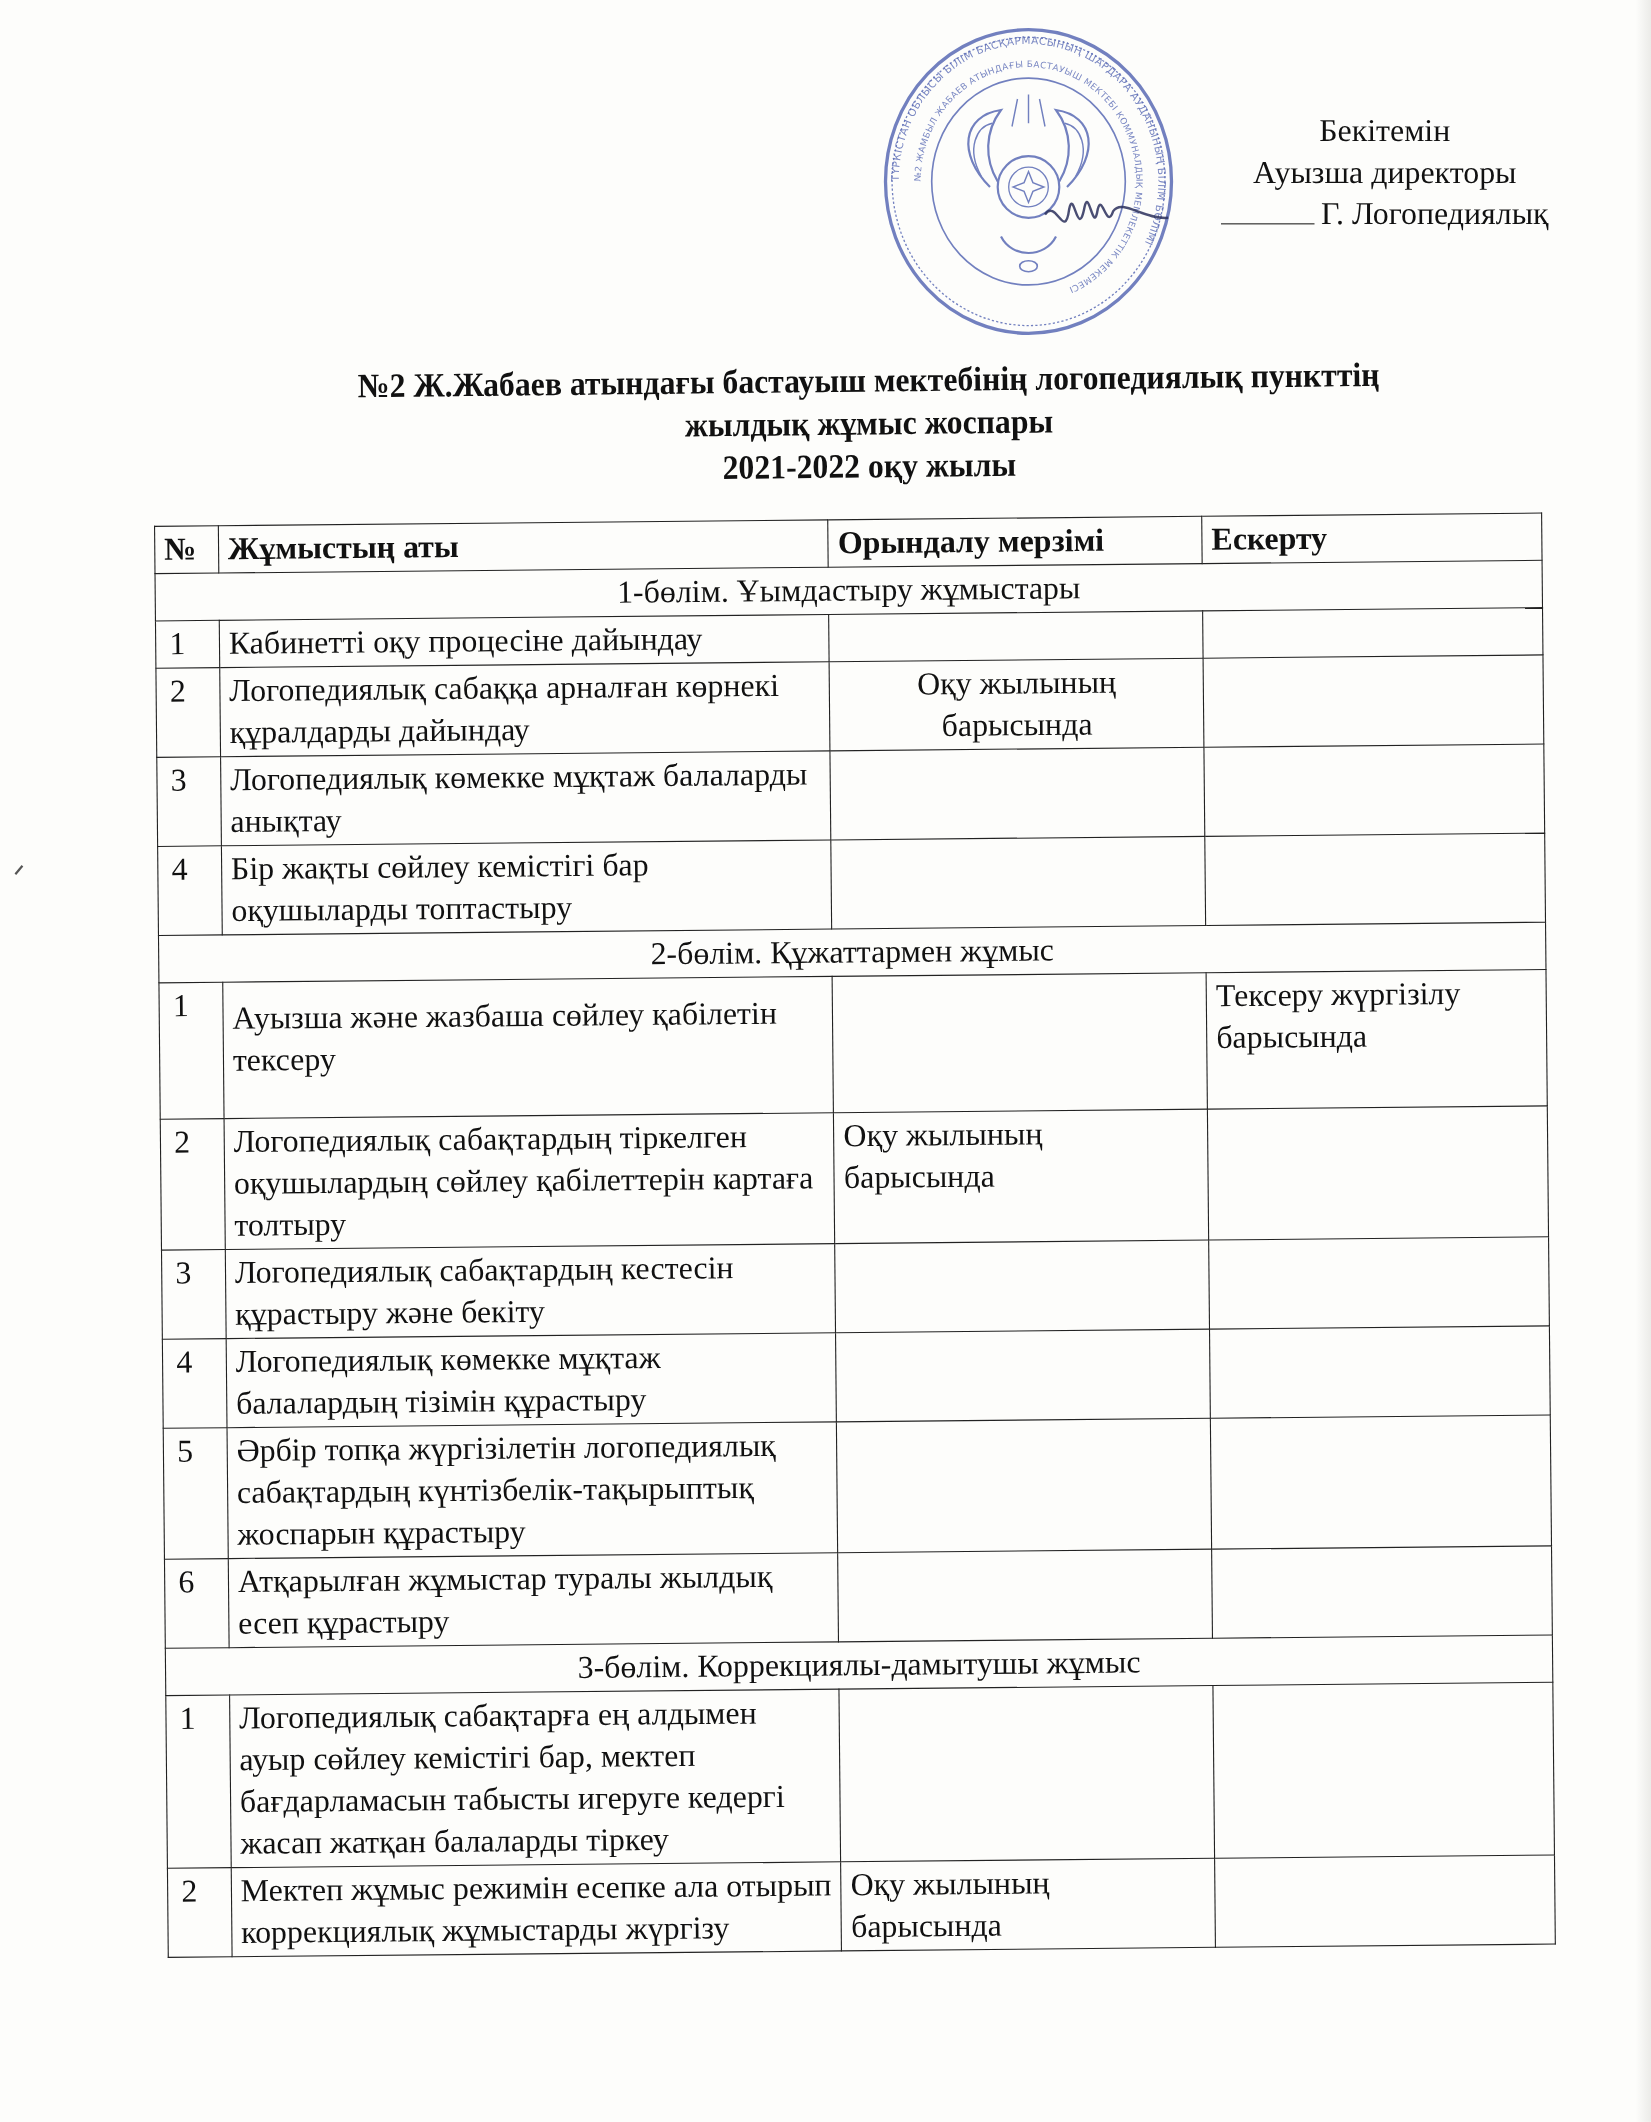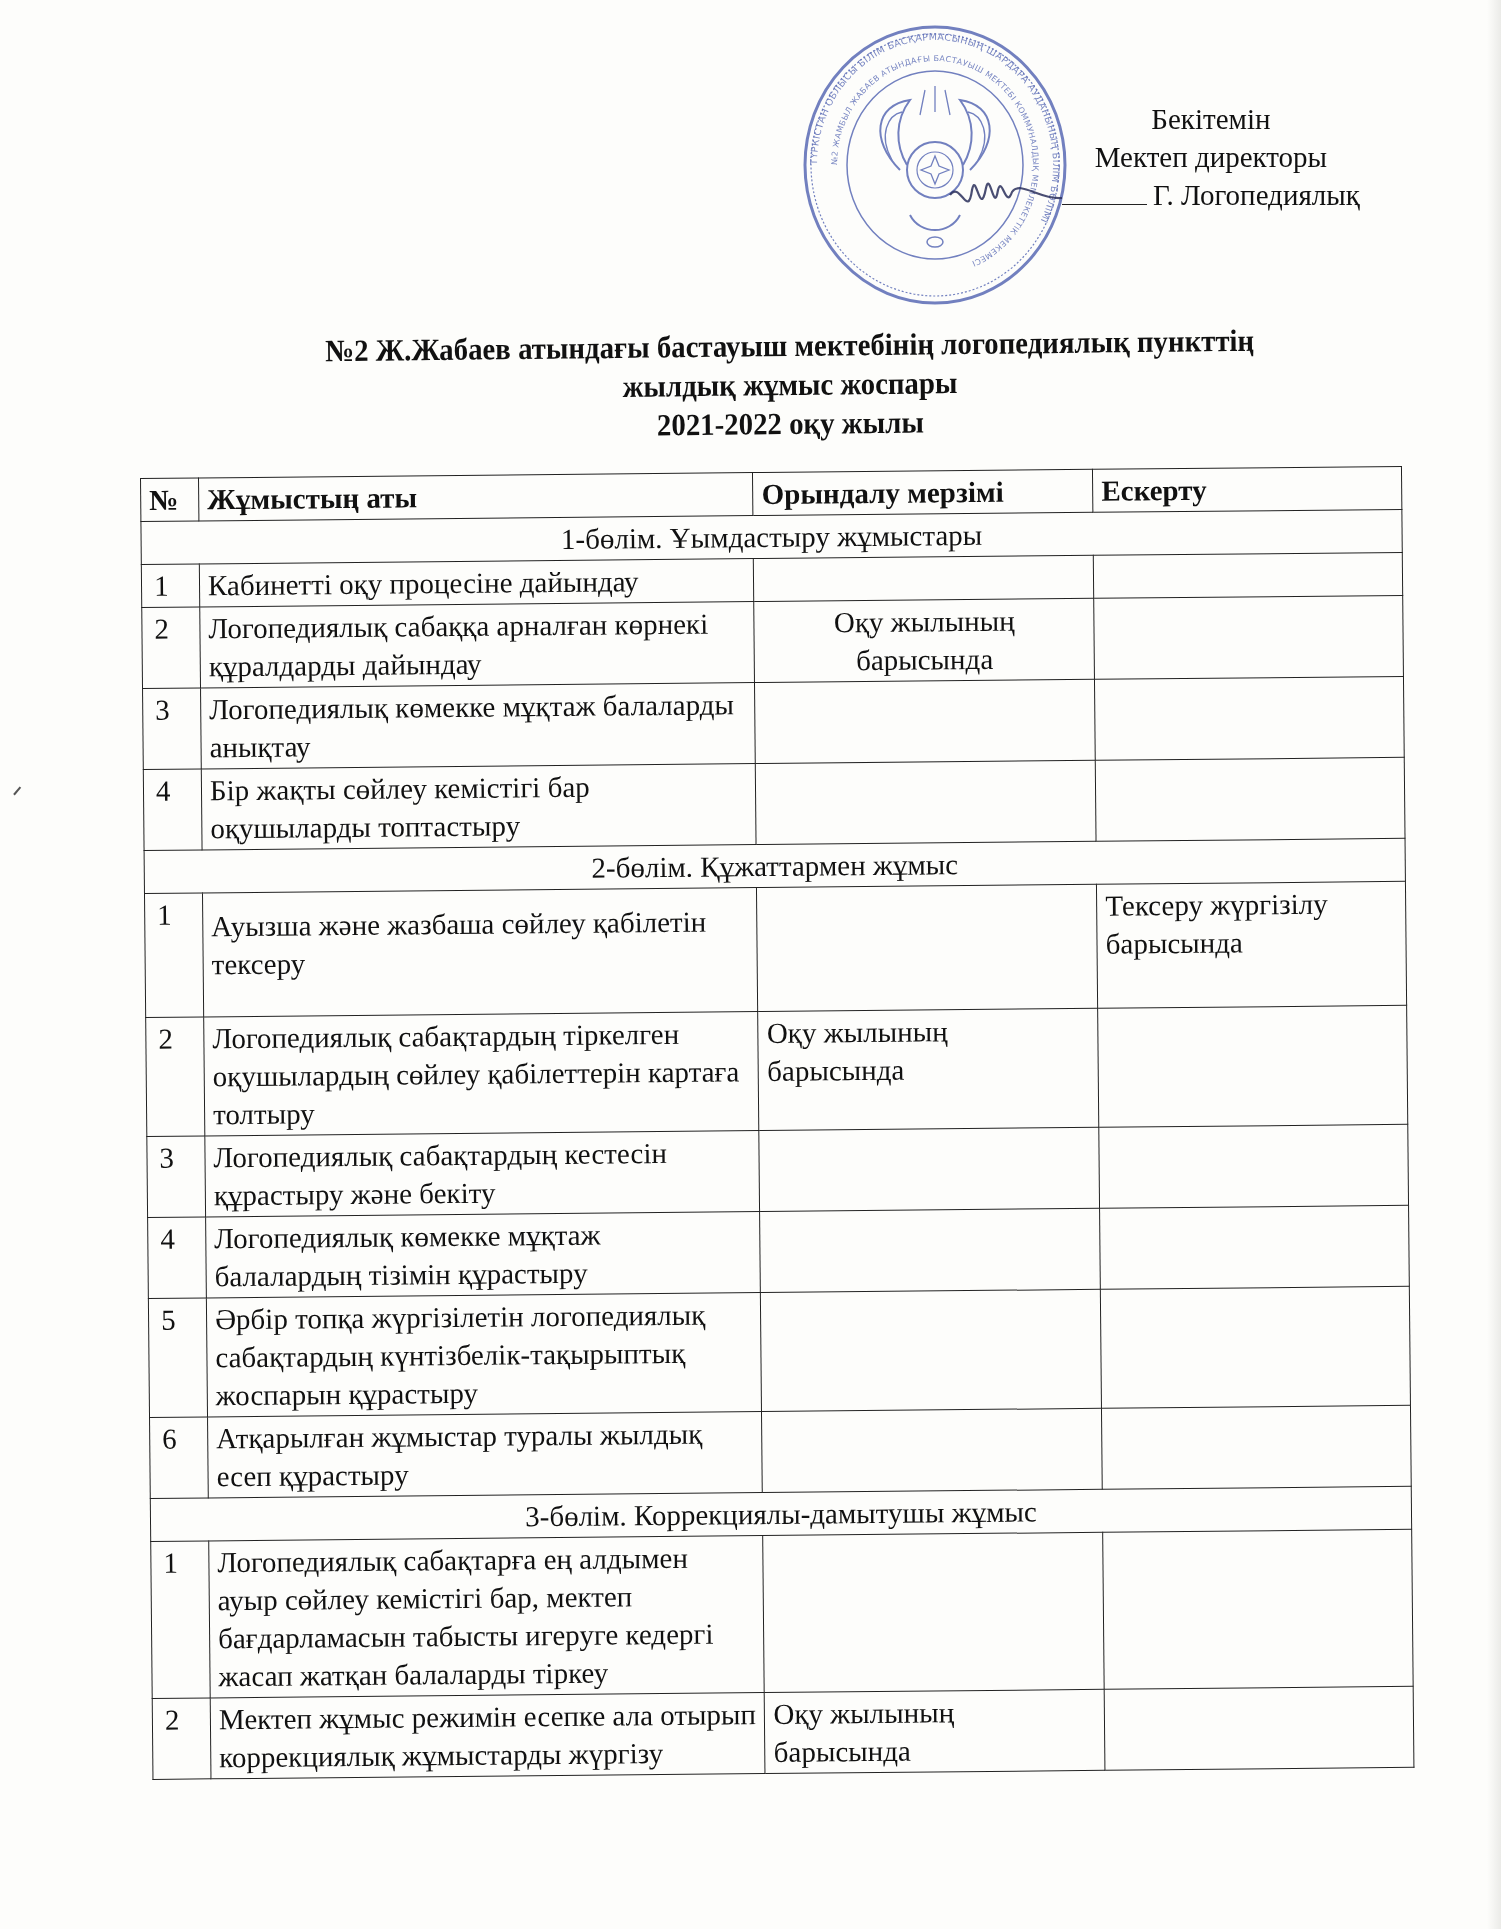--- a/index.html
+++ b/index.html
@@ -3,21 +3,21 @@
   <meta charset="utf-8">
   <style>
     html, body { margin: 0; padding: 0; }
     body {
       width: 1501px; height: 1929px; background: #fdfdfb; position: relative; overflow: hidden;
       font-family: "Liberation Serif", "DejaVu Serif", serif; color: #111;
     }
     .page-edge { position: absolute; right: 0; top: 0; width: 14px; height: 1929px;
       background: linear-gradient(to right, #fdfdfb, #ebebe8); }
     .stamp { position: absolute; left: 800px; top: 20px; width: 270px; height: 290px; }
-    .approval { position: absolute; left: 1062px; top: 100px; font-size: 29px; line-height: 38px; text-align: center; }
+    .approval { position: absolute; left: 1110px; top: 100px; font-size: 29px; line-height: 38px; text-align: center; }
     .approval .line { display: block; }
     .approval .sign-line { display: inline-block; width: 85px; border-bottom: 1.5px solid #222; margin-right: 6px; vertical-align: baseline; }
     .title-block { position: absolute; left: 200px; top: 326px; width: 1180px; text-align: center;
       font-weight: bold; font-size: 31px; line-height: 39px; transform: scaleX(0.93) rotate(-0.6deg); transform-origin: center; }
     .title-block span { display: block; }
     .stray-mark { position: absolute; left: 12px; top: 790px; width: 10px; height: 1.5px; background: #555; transform: rotate(-50deg); }
     table.plan {
       position: absolute; left: 140px; top: 478px; width: 1262px;
       border-collapse: collapse; font-size: 29px; line-height: 38px;
       transform: rotate(-0.55deg); transform-origin: top left;
@@ -58,21 +58,21 @@
   <g fill="#5a6bb5" opacity="0.8" font-family="DejaVu Sans, sans-serif" font-size="9.5" letter-spacing="0.4">
     <text><textPath href="#outerArc">ТҮРКІСТАН ОБЛЫСЫ БІЛІМ БАСҚАРМАСЫНЫҢ ШАРДАРА АУДАНЫНЫҢ БІЛІМ БӨЛІМІ</textPath></text>
     <text font-size="8"><textPath href="#innerArc">№2 ЖАМБЫЛ ЖАБАЕВ АТЫНДАҒЫ БАСТАУЫШ МЕКТЕБІ КОММУНАЛДЫҚ МЕМЛЕКЕТТІК МЕКЕМЕСІ</textPath></text>
   </g>
 
   <path d="M150 175 C160 160, 168 200, 172 170 C176 150, 180 200, 186 168 C190 150, 194 195, 198 170 C202 155, 206 190, 212 172 C220 160, 240 180, 262 178" fill="none" stroke="#2a2f5a" stroke-width="2.2" opacity="0.85"></path>
 </svg>
 
 <div class="approval">
   <span class="line">Бекітемін</span>
-  <span class="line">Мектеп директоры</span>
+  <span class="line">Ауызша директоры</span>
   <span class="line"><span class="sign-line"></span><span>Г. Логопедиялық</span></span>
 </div>
 
 <div class="title-block">
   <span>№2 Ж.Жабаев атындағы бастауыш  мектебінің логопедиялық пункттің</span>
   <span>жылдық жұмыс жоспары</span>
   <span>2021-2022 оқу жылы</span>
 </div>
 
 <div class="stray-mark"></div>

